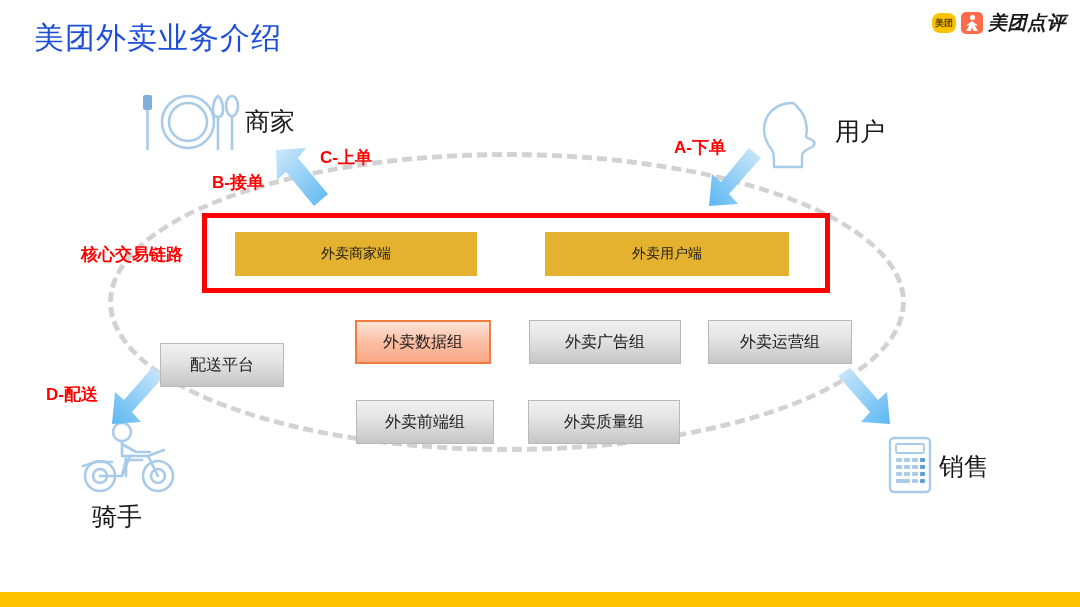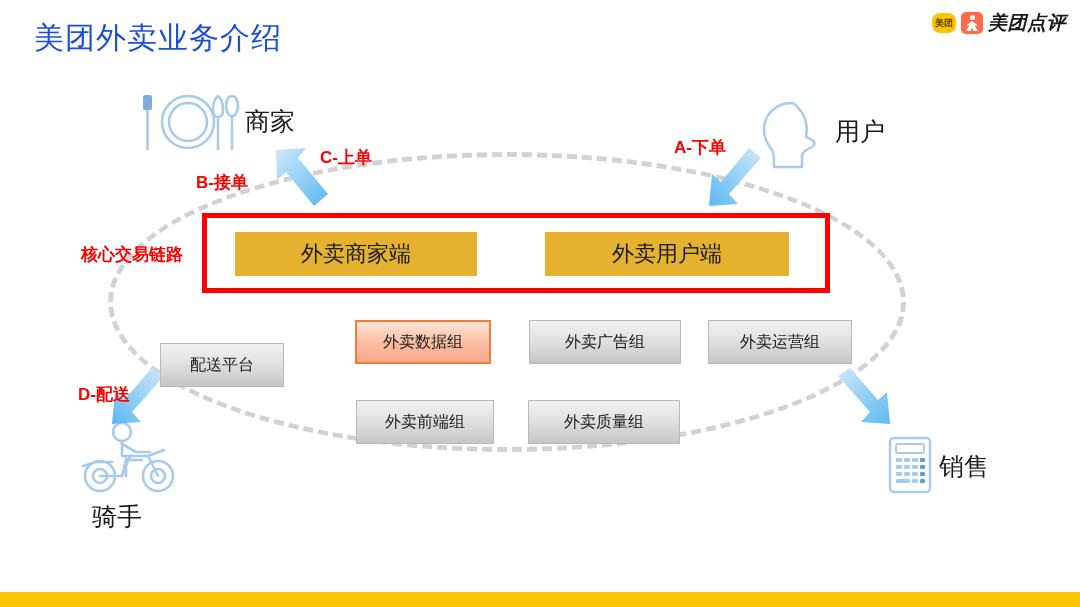--- a/index.html
+++ b/index.html
@@ -50,21 +50,21 @@
 
   
   .core-frame{
     position:absolute;left:202px;top:213px;width:628px;height:80px;
     border:5px solid #FF0000;background:#fff;box-sizing:border-box;
   }
   .gold-box{
     position:absolute;top:14px;height:44px;
     background:#E5B230;
     display:flex;align-items:center;justify-content:center;
-    font-size:22px;color:#1a1a1a;font-weight:400;
+    font-size:14px;color:#1a1a1a;font-weight:400;
   }
   .gold-box.g1{left:28px;width:242px;}
   .gold-box.g2{left:338px;width:244px;}
 
   
   .team{
     position:absolute;height:44px;
     display:flex;align-items:center;justify-content:center;
     font-size:16px;color:#1a1a1a;
     background:linear-gradient(to bottom,#f1f1f1 0%,#e4e4e4 40%,#c6c6c6 100%);
@@ -77,23 +77,23 @@
   .t1{left:160px;top:320px;width:124px;margin-top:23px;}
   .t2{left:355px;top:320px;width:136px;}
   .t3{left:529px;top:320px;width:152px;}
   .t4{left:708px;top:320px;width:144px;}
   .t5{left:356px;top:400px;width:138px;}
   .t6{left:528px;top:400px;width:152px;}
 
   
   .rlabel{position:absolute;color:#FF0000;font-weight:bold;white-space:nowrap;}
   .lbl-c{left:320px;top:146px;font-size:17px;}
-  .lbl-b{left:196px;top:171px;font-size:17px;}
+  .lbl-b{left:212px;top:171px;font-size:17px;}
   .lbl-a{left:674px;top:136px;font-size:17px;}
-  .lbl-d{left:46px;top:383px;font-size:17px;margin-left:32px;}
+  .lbl-d{left:46px;top:383px;font-size:17px;}
   .lbl-core{left:66px;top:243px;font-size:17px;margin-left:15px;}
 
   
   .nlabel{position:absolute;color:#1a1a1a;font-size:25px;white-space:nowrap;}
   .n-merchant{left:245px;top:105px;}
   .n-user{left:835px;top:115px;}
   .n-rider{left:92px;top:500px;}
   .n-sales{left:939px;top:450px;}
 
   

